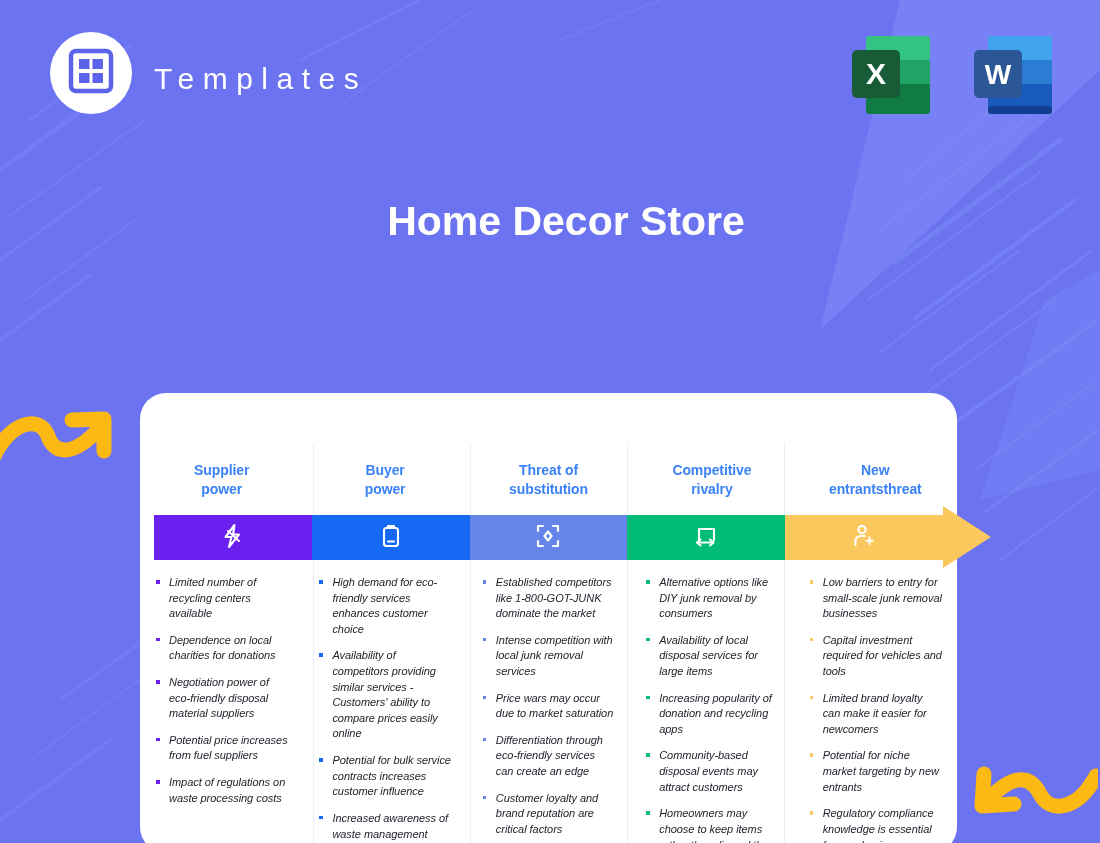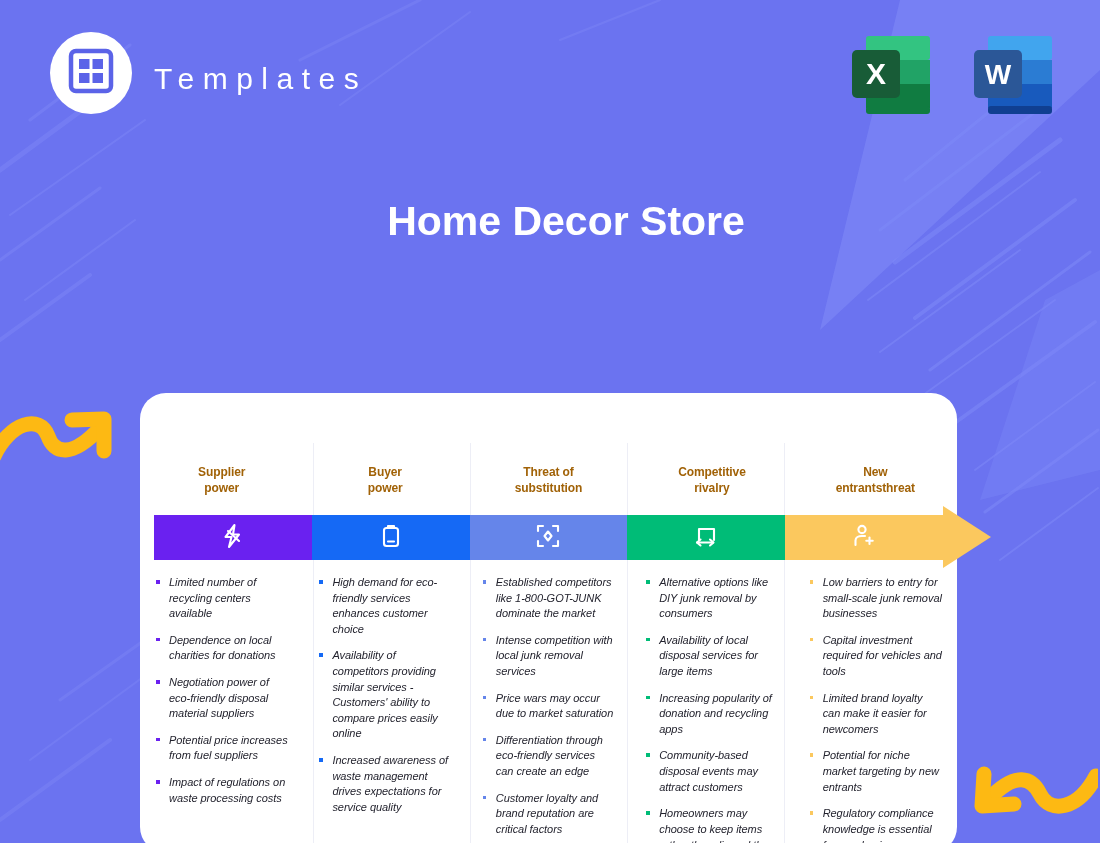--- a/index.html
+++ b/index.html
@@ -61,21 +61,21 @@
   
   #head-row {
     position:absolute; left:0; top:57px; width:100%; height:60px;
     display:flex;
   }
   .head-cell {
     flex:1 1 0; display:flex; align-items:center; justify-content:center;
     text-align:center;
   }
   .head-label {
-    font-size:12px; font-weight:bold; color:#a16207; line-height:1.35;
+    font-size:14px; font-weight:bold; color:#3b82f6; line-height:1.35;
     letter-spacing:-0.1px;
   }
 
   
   #bar-row {
     position:absolute; left:14px; top:122px; width:789px; height:45px; display:flex;
   }
   .bar-cell {
     flex:1 1 0; display:flex; align-items:center; justify-content:center; position:relative;
   }
@@ -318,20 +318,21 @@
           <li class="bullet-item" style="color: rgb(35, 35, 46); --bullet: #6A21F0;">Negotiation power of eco-friendly disposal material suppliers</li>
           <li class="bullet-item" style="color: rgb(35, 35, 46); --bullet: #6A21F0;">Potential price increases from fuel suppliers</li>
           <li class="bullet-item" style="color: rgb(35, 35, 46); --bullet: #6A21F0;">Impact of regulations on waste processing costs</li>
         </ul>
       </div>
 
       <div class="body-cell">
         <ul class="bullet-list">
           <li class="bullet-item" style="color: rgb(35, 35, 46); --bullet: #1569F5;"> High demand for eco-friendly services enhances customer choice</li>
           <li class="bullet-item" style="color: rgb(35, 35, 46); --bullet: #1569F5;">Availability of competitors providing similar services  - Customers' ability to compare prices easily online</li>
+          <li class="bullet-item" style="color: rgb(35, 35, 46); --bullet: #1569F5;">Potential for bulk service contracts increases customer influence</li>
           <li class="bullet-item" style="color: rgb(35, 35, 46); --bullet: #1569F5;">Increased awareness of waste management drives expectations for service quality</li>
         </ul>
       </div>
 
       <div class="body-cell">
         <ul class="bullet-list">
           <li class="bullet-item" style="color: rgb(35, 35, 46); --bullet: #6585EA;">Established competitors like 1-800-GOT-JUNK dominate the market</li>
           <li class="bullet-item" style="color: rgb(35, 35, 46); --bullet: #6585EA;">Intense competition with local junk removal services</li>
           <li class="bullet-item" style="color: rgb(35, 35, 46); --bullet: #6585EA;">Price wars may occur due to market saturation</li>
           <li class="bullet-item" style="color: rgb(35, 35, 46); --bullet: #6585EA;">Differentiation through eco-friendly services can create an edge</li>

